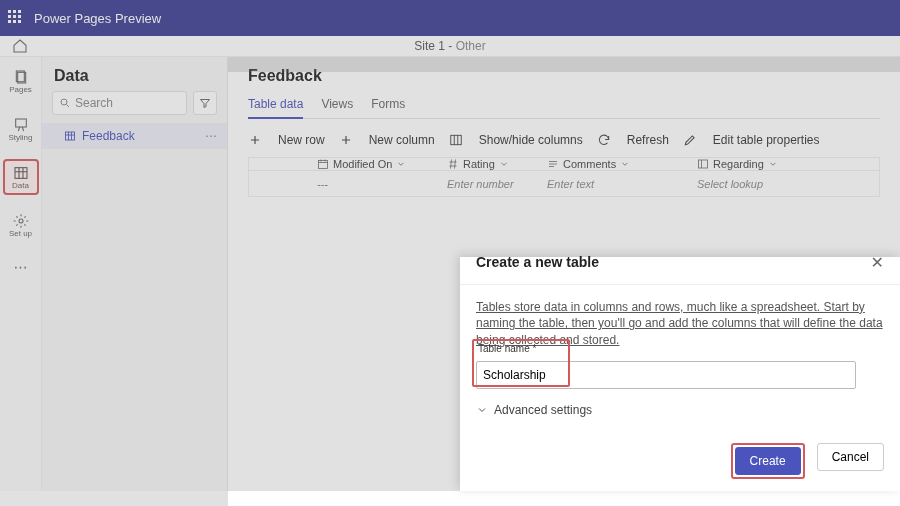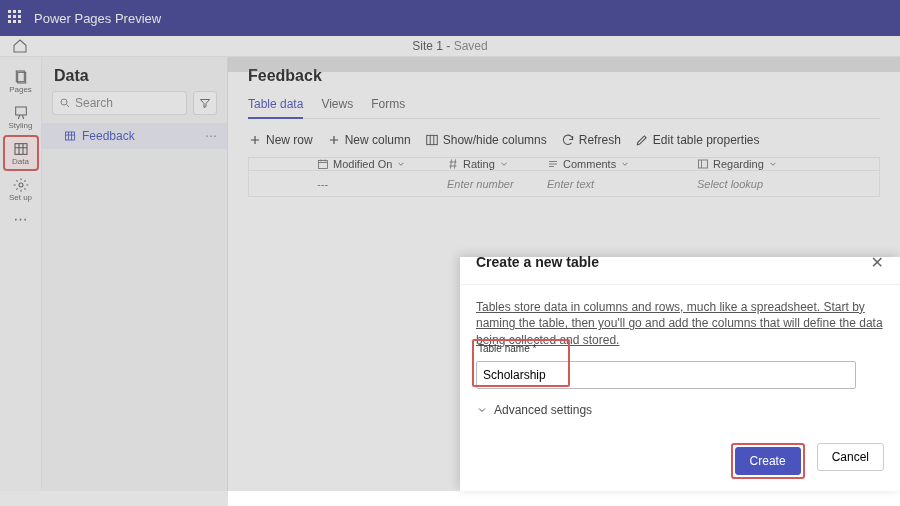--- a/index.html
+++ b/index.html
@@ -3,21 +3,21 @@
 <meta charset="utf-8">
 <style>
   * { box-sizing: border-box; margin: 0; padding: 0; font-family: "Segoe UI", -apple-system, sans-serif; }
   html, body { width: 900px; height: 506px; overflow: hidden; background: #fff; }
   .topbar { height: 36px; background: #3b3c92; color: #fff; display: flex; align-items: center; padding: 0 8px; font-size: 13px; }
   .waffle { width: 16px; height: 16px; display: grid; grid-template-columns: repeat(3,3px); grid-template-rows: repeat(3,3px); gap: 2px; margin-right: 10px; }
   .waffle span { background: #fff; }
   .subbar { height: 21px; background: #fff; display: flex; align-items: center; justify-content: center; font-size: 12px; color: #555; border-bottom: 1px solid #eee; }
   .subbar .home { position: absolute; left: 12px; }
   .main { display: flex; height: calc(100% - 72px); }
-  .rail { width: 42px; background: #fafafa; border-right: 1px solid #eee; display: flex; flex-direction: column; align-items: center; padding-top: 6px; gap: 0; }
+  .rail { width: 42px; background: #fafafa; border-right: 1px solid #eee; display: flex; flex-direction: column; align-items: center; padding-top: 6px; gap: 12px; }
   .rail-item { width: 36px; height: 36px; display: flex; flex-direction: column; align-items: center; justify-content: center; font-size: 8px; color: #666; border-radius: 4px; cursor: pointer; }
   .rail-item svg { width: 16px; height: 16px; display: block; }
   .rail-item.active { border: 2px solid #d25a5a; background: #fff0f0; }
   .rail-dots { font-size: 14px; color: #666; margin-top: 4px; }
   .datapanel { width: 186px; background: #f7f7f7; border-right: 1px solid #e5e5e5; display: flex; flex-direction: column; }
   .datapanel h2 { font-size: 16px; font-weight: 600; padding: 10px 12px 6px; color: #222; }
   .searchrow { display: flex; align-items: center; padding: 0 10px 8px; gap: 6px; }
   .searchbox { flex: 1; display: flex; align-items: center; background: #fff; border: 1px solid #e0e0e0; border-radius: 3px; height: 24px; padding: 0 6px; font-size: 12px; color: #888; }
   .filterbtn { width: 24px; height: 24px; background: #fff; border: 1px solid #e0e0e0; border-radius: 3px; display: flex; align-items: center; justify-content: center; cursor: pointer; }
   .sectionrow { display: flex; align-items: center; padding: 6px 10px; font-size: 12px; color: #333; justify-content: space-between; }
@@ -27,21 +27,21 @@
   .tablerow { display: flex; align-items: center; padding: 6px 10px 6px 22px; font-size: 12px; gap: 6px; cursor: pointer; }
   .tablerow.sel { color: #4b53bc; background: #eceef6; }
   .tablerow .tbicon { width: 12px; height: 12px; }
   .tablerow .dots { margin-left: auto; color: #888; }
   .content { flex: 1; position: relative; padding: 10px 20px; min-width: 0; }
   .content h2 { font-size: 16px; font-weight: 600; color: #222; margin-bottom: 6px; }
   .tabs { display: flex; gap: 18px; font-size: 12px; color: #666; border-bottom: 1px solid #e5e5e5; margin-bottom: 8px; }
   .tabs .tab { padding: 6px 0; cursor: pointer; }
   .tabs .tab.active { color: #4b53bc; border-bottom: 2px solid #4b53bc; margin-bottom: -1px; }
   .cmdbar { display: flex; gap: 14px; font-size: 12px; color: #333; padding: 6px 0 10px; align-items: center; flex-wrap: nowrap; white-space: nowrap; }
-  .cmdbar .cmd { display: inline-flex; align-items: center; gap: 4px; cursor: pointer; }
+  .cmdbar .cmd { display: inline-flex; align-items: center; gap: 16px; cursor: pointer; }
   .cmdbar svg { width: 14px; height: 14px; }
   .gridheader { display: flex; border: 1px solid #eee; font-size: 11px; color: #444; height: 14px; align-items: flex-start; }
   .gridheader .cell { padding: 0 8px; display: flex; align-items: center; gap: 4px; }
   .gridrow { display: flex; font-size: 11px; color: #888; font-style: italic; height: 26px; align-items: center; border-left: 1px solid #eee; border-right: 1px solid #eee; border-bottom: 1px solid #eee; }
   .gridrow .cell { padding: 0 8px; }
   .c1 { width: 60px; } .c2 { width: 130px; } .c3 { width: 100px; } .c4 { width: 150px; } .c5 { width: 160px; }
   .page-overlay { position: fixed; top: 0; left: 0; right: 0; height: 72px; background: rgba(120,120,120,0.22); z-index: 4; }
   .side-overlay { position: fixed; top: 72px; left: 0; width: 228px; bottom: 0; background: rgba(120,120,120,0.22); z-index: 4; }
   .content-overlay { position: absolute; top: 0; left: 0; right: 0; bottom: 0; background: rgba(120,120,120,0.22); z-index: 4; }
   .dialog { position: absolute; right: 0; bottom: 0; top: 200px; width: 440px; left: auto; background: #fff; z-index: 10; box-shadow: -2px -2px 10px rgba(0,0,0,0.15); display: flex; flex-direction: column; justify-content: flex-end; }
@@ -76,21 +76,21 @@
   </div>
   <span>Power Pages Preview</span>
 </div>
 
 <div class="subbar" style="position:relative;">
   <svg class="home" width="16" height="16" viewBox="0 0 24 24" fill="none" stroke="#666" stroke-width="1.6">
       <path d="M3 11 L12 3 L21 11 V21 H3 Z"></path>
     </svg>
   <span>Site 1</span>
   <span>&nbsp;-&nbsp;</span>
-  <span class="muted">Saved</span>
+  <span class="muted">Other</span>
 </div>
 
 <div class="main">
   <div class="rail">
     <div class="rail-item">
       <svg viewBox="0 0 24 24" fill="none" stroke="#666" stroke-width="1.6">
           <rect x="5" y="3" width="12" height="16"></rect>
           <rect x="7" y="5" width="12" height="16"></rect>
         </svg>
       <span>Pages</span>

